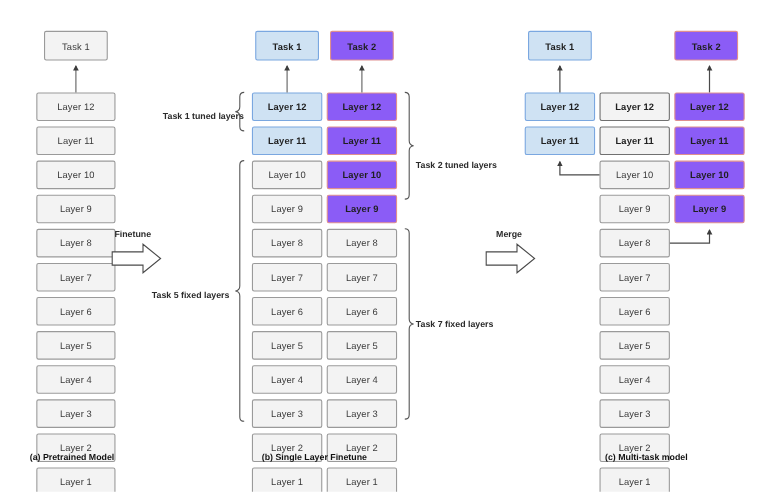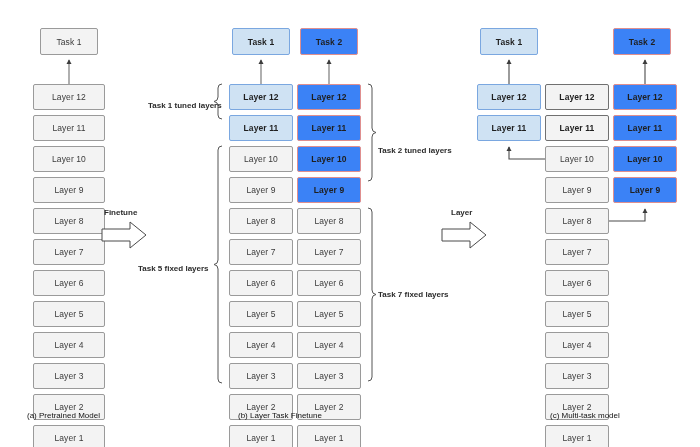--- a/index.html
+++ b/index.html
@@ -30,36 +30,36 @@
   }
   .box.plain{ font-weight:normal; color:#3a3a3a; }
   .box.strong{ border-color:#707070; font-weight:bold; color:#222; }
   .box.blue{
     background:#cfe2f3;
     border-color:#7aa7e0;
     color:#1f1f1f;
     font-weight:bold;
   }
   .box.pink{
-    background:#3b82f6;
+    background:#8b5cf6;
     border-color:#df8f8f;
     color:#1f1f1f;
     font-weight:bold;
   }
   .lbl{
     position:absolute;
     font-size:8px;
     font-weight:bold;
     color:#2b2b2b;
     white-space:nowrap;
   }
   .caption{
     position:absolute;
     font-size:8px;
-    font-weight:normal;
+    font-weight:bold;
     color:#111;
     white-space:nowrap;
   }
   svg.overlay{
     position:absolute;left:0;top:0;width:700px;height:447px;
     pointer-events:none;
   }
 </style>
 </head>
 <body>
@@ -133,24 +133,24 @@
   <div class="box pink" style="left:613px;top:115px;width:64px;height:26px;">Layer 11</div>
   <div class="box pink" style="left:613px;top:146px;width:64px;height:26px;">Layer 10</div>
   <div class="box pink" style="left:613px;top:177px;width:64px;height:26px;">Layer 9</div>
 
   <div class="lbl" style="left:148px;top:101px;">Task 1 tuned layers</div>
   <div class="lbl" style="left:138px;top:264px;">Task 5 fixed layers</div>
   <div class="lbl" style="left:378px;top:146px;">Task 2 tuned layers</div>
   <div class="lbl" style="left:378px;top:290px;">Task 7 fixed layers</div>
 
   <div class="lbl" style="left:104px;top:208px;">Finetune</div>
-  <div class="lbl" style="left:451px;top:208px;">Layer</div>
+  <div class="lbl" style="left:451px;top:208px;">Merge</div>
 
   <div class="caption" style="left:27px;top:411px;">(a) Pretrained Model</div>
-  <div class="caption" style="left:238px;top:411px;">(b) Layer Task Finetune</div>
+  <div class="caption" style="left:238px;top:411px;">(b) Single Layer Finetune</div>
   <div class="caption" style="left:550px;top:411px;">(c) Multi-task model</div>
 
   <svg class="overlay" viewBox="0 0 700 447">
     <defs>
       <marker id="arrowdark" markerWidth="7" markerHeight="7" refX="4.2" refY="2.6" orient="auto" markerUnits="userSpaceOnUse">
         <path d="M0,0 L5,2.6 L0,5.2 z" fill="#3c3c3c"></path>
       </marker>
     </defs>
 
     <g>

